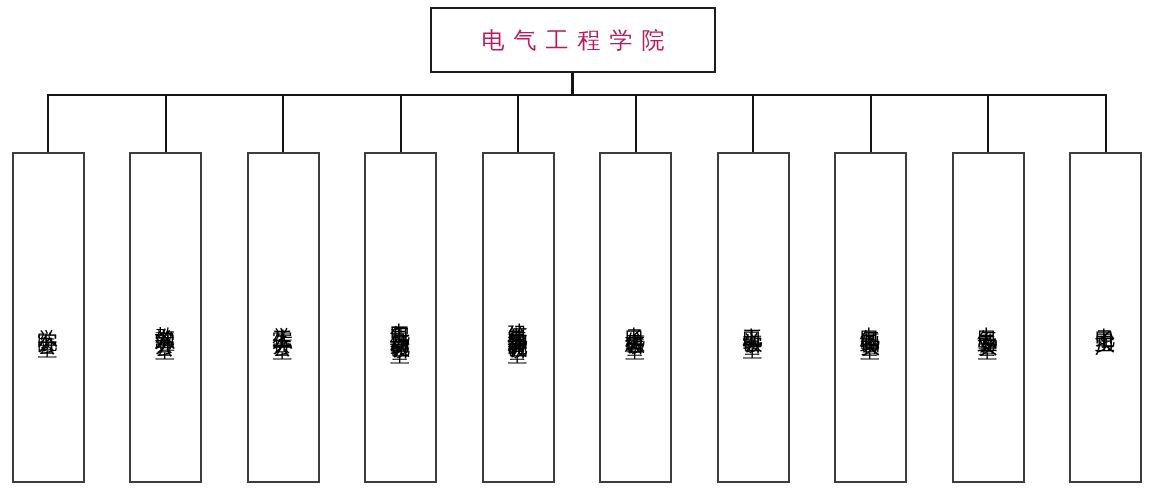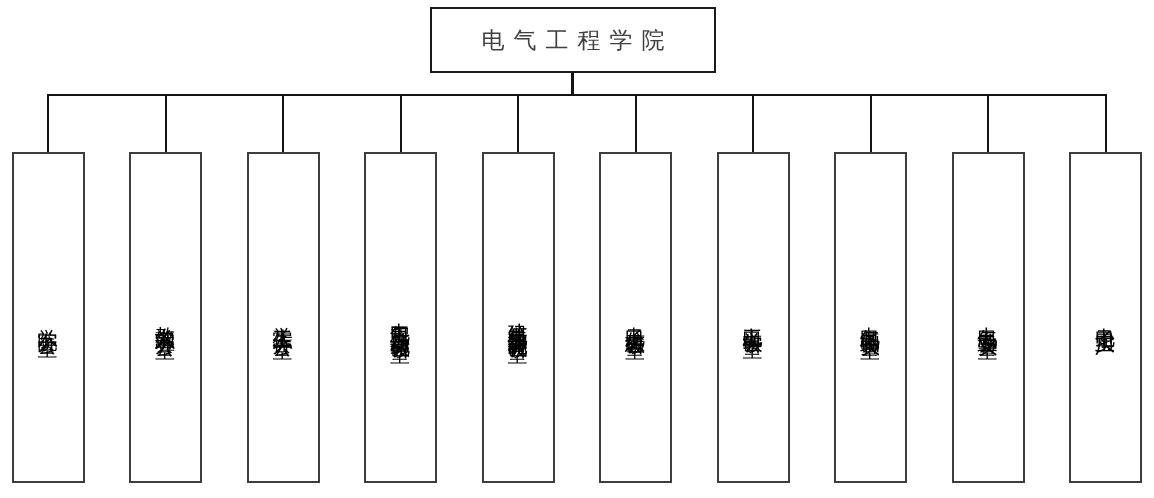--- a/index.html
+++ b/index.html
@@ -25,21 +25,21 @@
     border: 2px solid #1c1c1c;
     background: #ffffff;
     display: flex;
     align-items: center;
     justify-content: center;
   }
   .root-label {
     font-size: 23px;
     letter-spacing: 9px;
     padding-left: 9px; 
-    color: #404040;
+    color: #be185d;
     white-space: nowrap;
   }
   .hline {
     position: absolute;
     height: 2px;
     background: #141414;
   }
   .vline {
     position: absolute;
     background: #141414;

